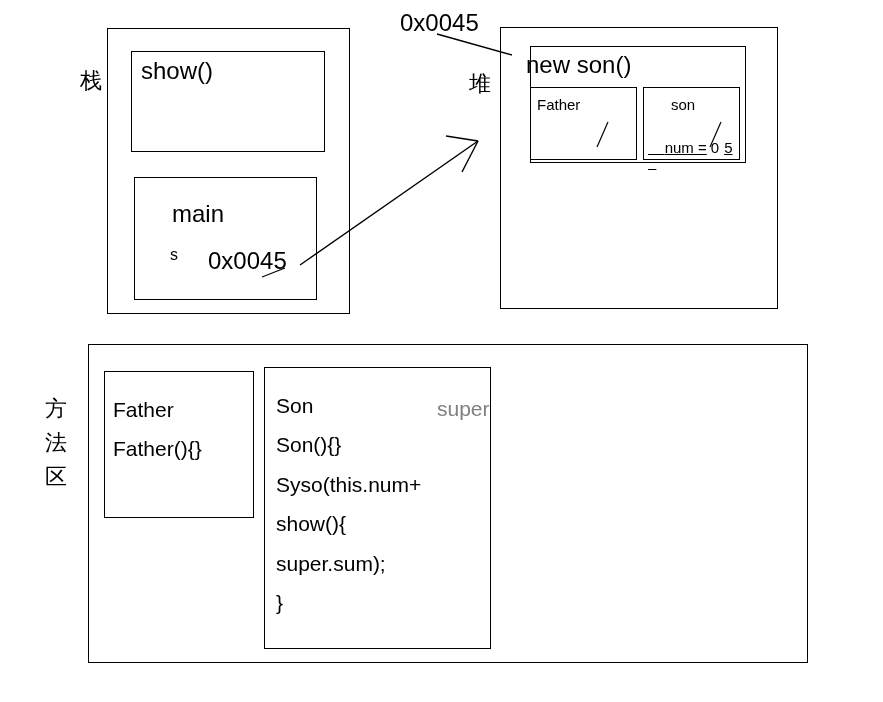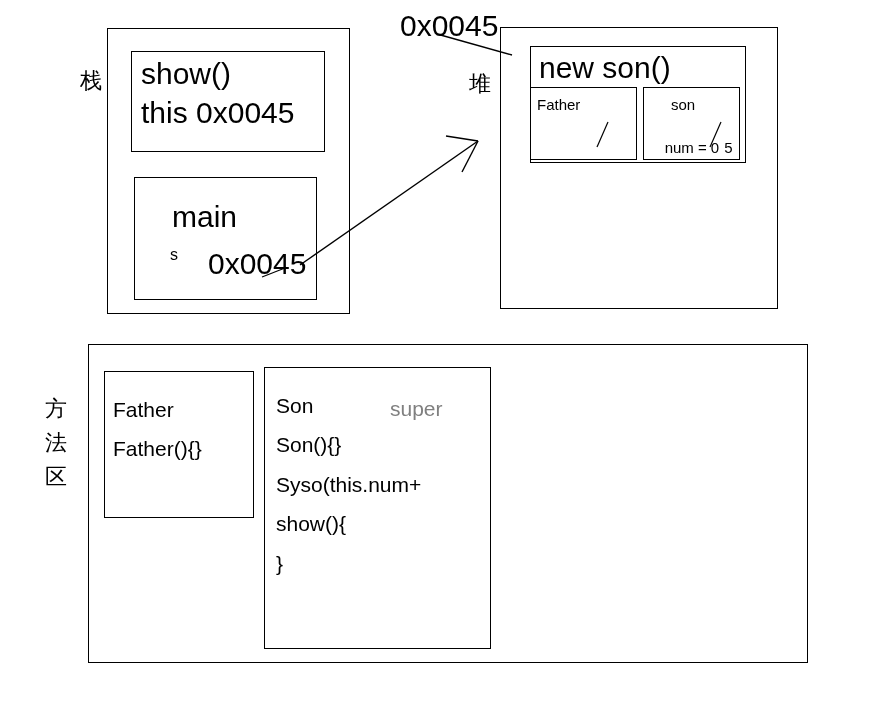--- a/index.html
+++ b/index.html
@@ -25,25 +25,25 @@
   .lbl {
     position: absolute;
     white-space: pre;
     line-height: 1.0;
     color: #000000;
   }
   .cjk {
     font-family: "DejaVu Sans", sans-serif;
     font-size: 22px;
   }
-  .txt-lg { font-size: 30px; }
+  .txt-lg { font-size: 24px; }
   .txt-md { font-size: 21px; }
   .txt-sm { font-size: 16px; }
   .txt-xs { font-size: 15px; }
-  .gray { color: #808080; }
+  .gray { color: #808080; margin-left: 47px; }
   .vstack {
     position: absolute;
     display: flex;
     flex-direction: column;
     align-items: center;
     line-height: 1.55;
   }
   .codeblock {
     position: absolute;
     display: flex;
@@ -69,42 +69,41 @@
 <body>
 
 <div id="canvas">
 
   <div class="lbl cjk" style="left:80px; top:70px;">栈</div>
 
   <div class="box" style="left:107px; top:28px; width:243px; height:286px;"></div>
 
   <div class="box" style="left:131px; top:51px; width:194px; height:101px;"></div>
   <div class="lbl txt-lg" style="left:141px; top:59px;">show()</div>
-  <div class="lbl txt-lg" style="left:141px; top:98px;">this 0x0045</div>
 
   <div class="box" style="left:134px; top:177px; width:183px; height:123px;"></div>
   <div class="lbl txt-lg" style="left:172px; top:202px;text-align:right;">main</div>
   <div class="lbl txt-sm" style="left:170px; top:247px;">s</div>
   <div class="lbl txt-lg" style="left:208px; top:249px;">0x0045</div>
 
   <div class="lbl txt-lg" style="left:400px; top:11px;">0x0045</div>
 
   <div class="lbl cjk" style="left:469px; top:73px;">堆</div>
 
   <div class="box" style="left:500px; top:27px; width:278px; height:282px;"></div>
 
   <div class="box" style="left:530px; top:46px; width:216px; height:117px;"></div>
-  <div class="lbl txt-lg" style="left:539px; top:53px;">new son()</div>
+  <div class="lbl txt-lg" style="left:526px; top:53px;">new son()</div>
 
   <div class="box" style="left:530px; top:87px; width:107px; height:73px;"></div>
   <div class="lbl txt-xs" style="left:537px; top:97px;">Father</div>
 
   <div class="box" style="left:643px; top:87px; width:97px; height:73px;"></div>
   <div class="lbl txt-xs" style="left:671px; top:97px;">son</div>
-  <div class="lbl txt-xs" style="left:648px; top:125px;">
+  <div class="lbl txt-xs" style="left:648px; top:125px;text-decoration:underline;">
     <span>num =</span><span class="struck" style="margin-left:4px;">0</span><span style="margin-left:5px;">5</span>
   </div>
 
   <div class="vstack cjk" style="left:42px; top:392px; width:28px;">
     <span>方</span>
     <span>法</span>
     <span>区</span>
   </div>
 
   <div class="box" style="left:88px; top:344px; width:720px; height:319px;"></div>
@@ -114,20 +113,21 @@
     <span>Father</span>
     <span>Father(){}</span>
   </div>
 
   <div class="box" style="left:264px; top:367px; width:227px; height:282px;"></div>
   <div class="codeblock" style="left:276px; top:386px;">
     <span>Son</span>
     <span>Son(){}</span>
     <span>Syso(this.num+</span>
     <span>show(){</span>
+    <span>super.sum);</span>
     <span>}</span>
   </div>
   <div class="lbl txt-md gray" style="left:390px; top:398px;">super</div>
 
   <svg class="overlay" viewBox="0 0 883 702">
 
     <line x1="437" y1="34" x2="512" y2="55" stroke="#000000" stroke-width="1.4"></line>
 
     <line x1="300" y1="265" x2="478" y2="141" stroke="#000000" stroke-width="1.4"></line>
     <line x1="478" y1="141" x2="446" y2="136" stroke="#000000" stroke-width="1.4"></line>

